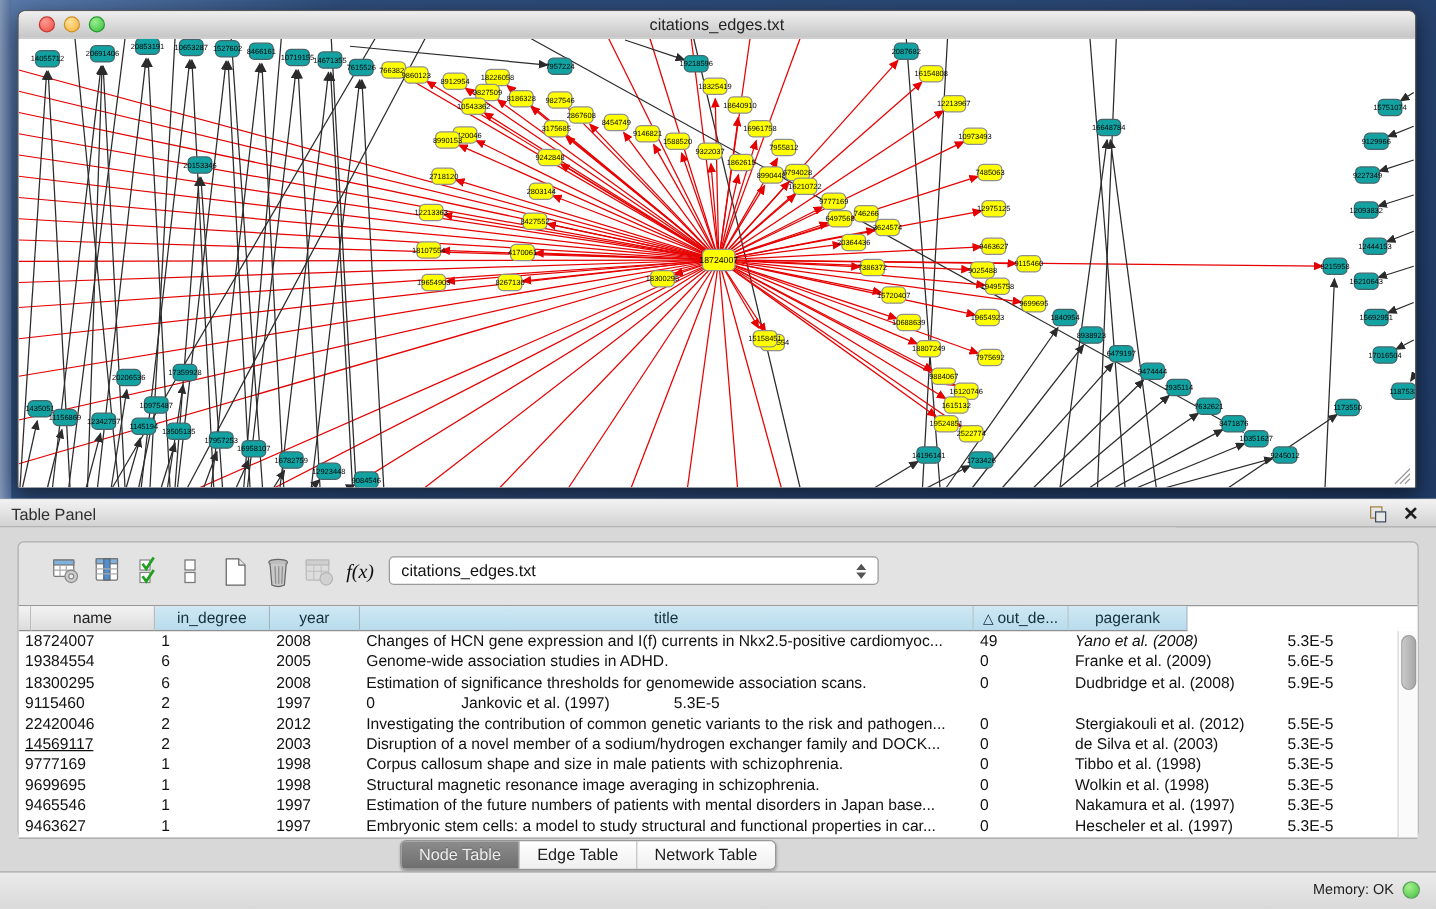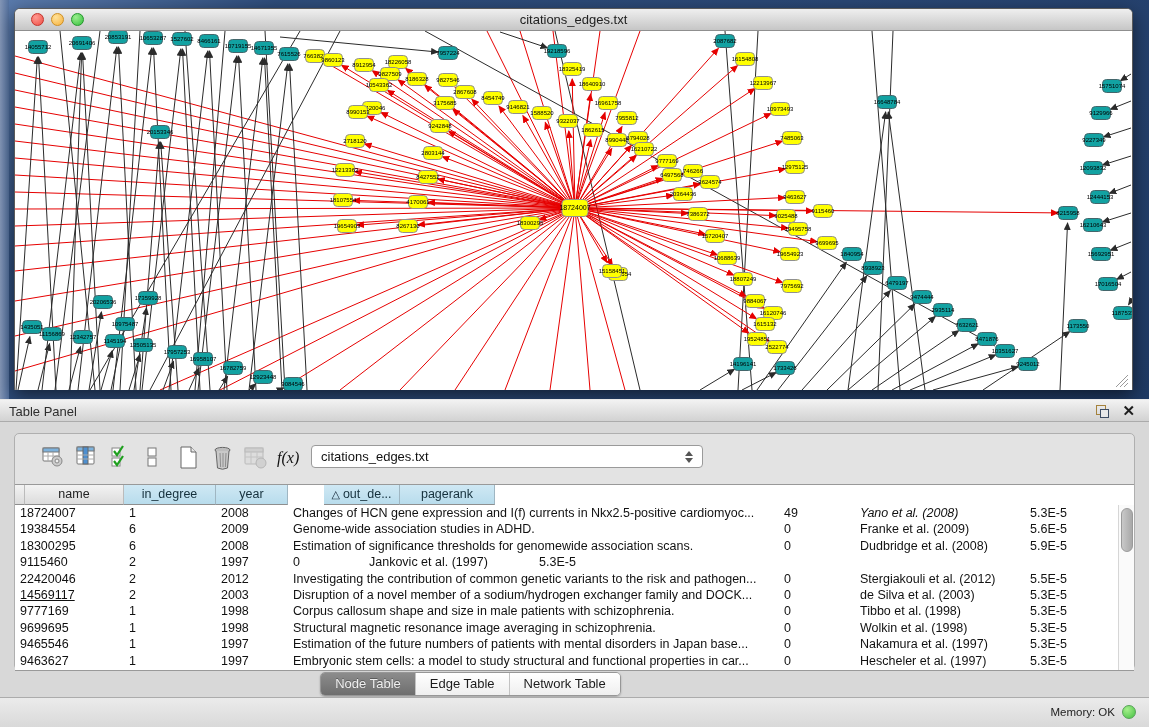--- a/index.html
+++ b/index.html
@@ -802,37 +802,38 @@
             <i class="dn"></i>
           </span>
       </div>
     </div>
     <div class="grid">
       <div class="ghead" id="ghead">
           <div class="hc plain" style="width: 10px;"></div>
           <div class="hc plain" style="width: 99px;">name</div>
           <div class="hc" style="width: 92px;">in_degree</div>
           <div class="hc" style="width: 72px;">year</div>
-          <div class="hc" style="width: 76px; margin-left: 36px;"><span class="sort">△</span>out_de...</div>
+          <div class="hc" style="width: 491px;">title</div>
+          <div class="hc" style="width: 76px;"><span class="sort">△</span>out_de...</div>
           <div class="hc" style="width: 95px;">pagerank</div>
         </div>
       <div id="gbody">
           <div class="trow">
             <div class="tc" style="width: 109px;">18724007</div>
             <div class="tc" style="width: 92px;">1</div>
             <div class="tc" style="width: 72px;">2008</div>
             <div class="tc" style="width: 491px;">Changes of HCN gene expression and I(f) currents in Nkx2.5-positive cardiomyoc...</div>
             <div class="tc" style="width: 76px;">49</div>
             <div class="tc" style="width: 170px; font-style: italic;">Yano et al. (2008)</div>
             <div class="tc" style="width: 95px;">5.3E-5</div>
           </div>
           <div class="trow">
             <div class="tc" style="width: 109px;">19384554</div>
             <div class="tc" style="width: 92px;">6</div>
-            <div class="tc" style="width: 72px;">2009</div>
+            <div class="tc" style="width: 72px;">2005</div>
             <div class="tc" style="width: 491px;">Genome-wide association studies in ADHD.</div>
             <div class="tc" style="width: 76px;">0</div>
             <div class="tc" style="width: 170px;">Franke et al. (2009)</div>
             <div class="tc" style="width: 95px;">5.6E-5</div>
           </div>
           <div class="trow">
             <div class="tc" style="width: 109px;">18300295</div>
             <div class="tc" style="width: 92px;">6</div>
             <div class="tc" style="width: 72px;">2008</div>
             <div class="tc" style="width: 491px;">Estimation of significance thresholds for genomewide association scans.</div>

